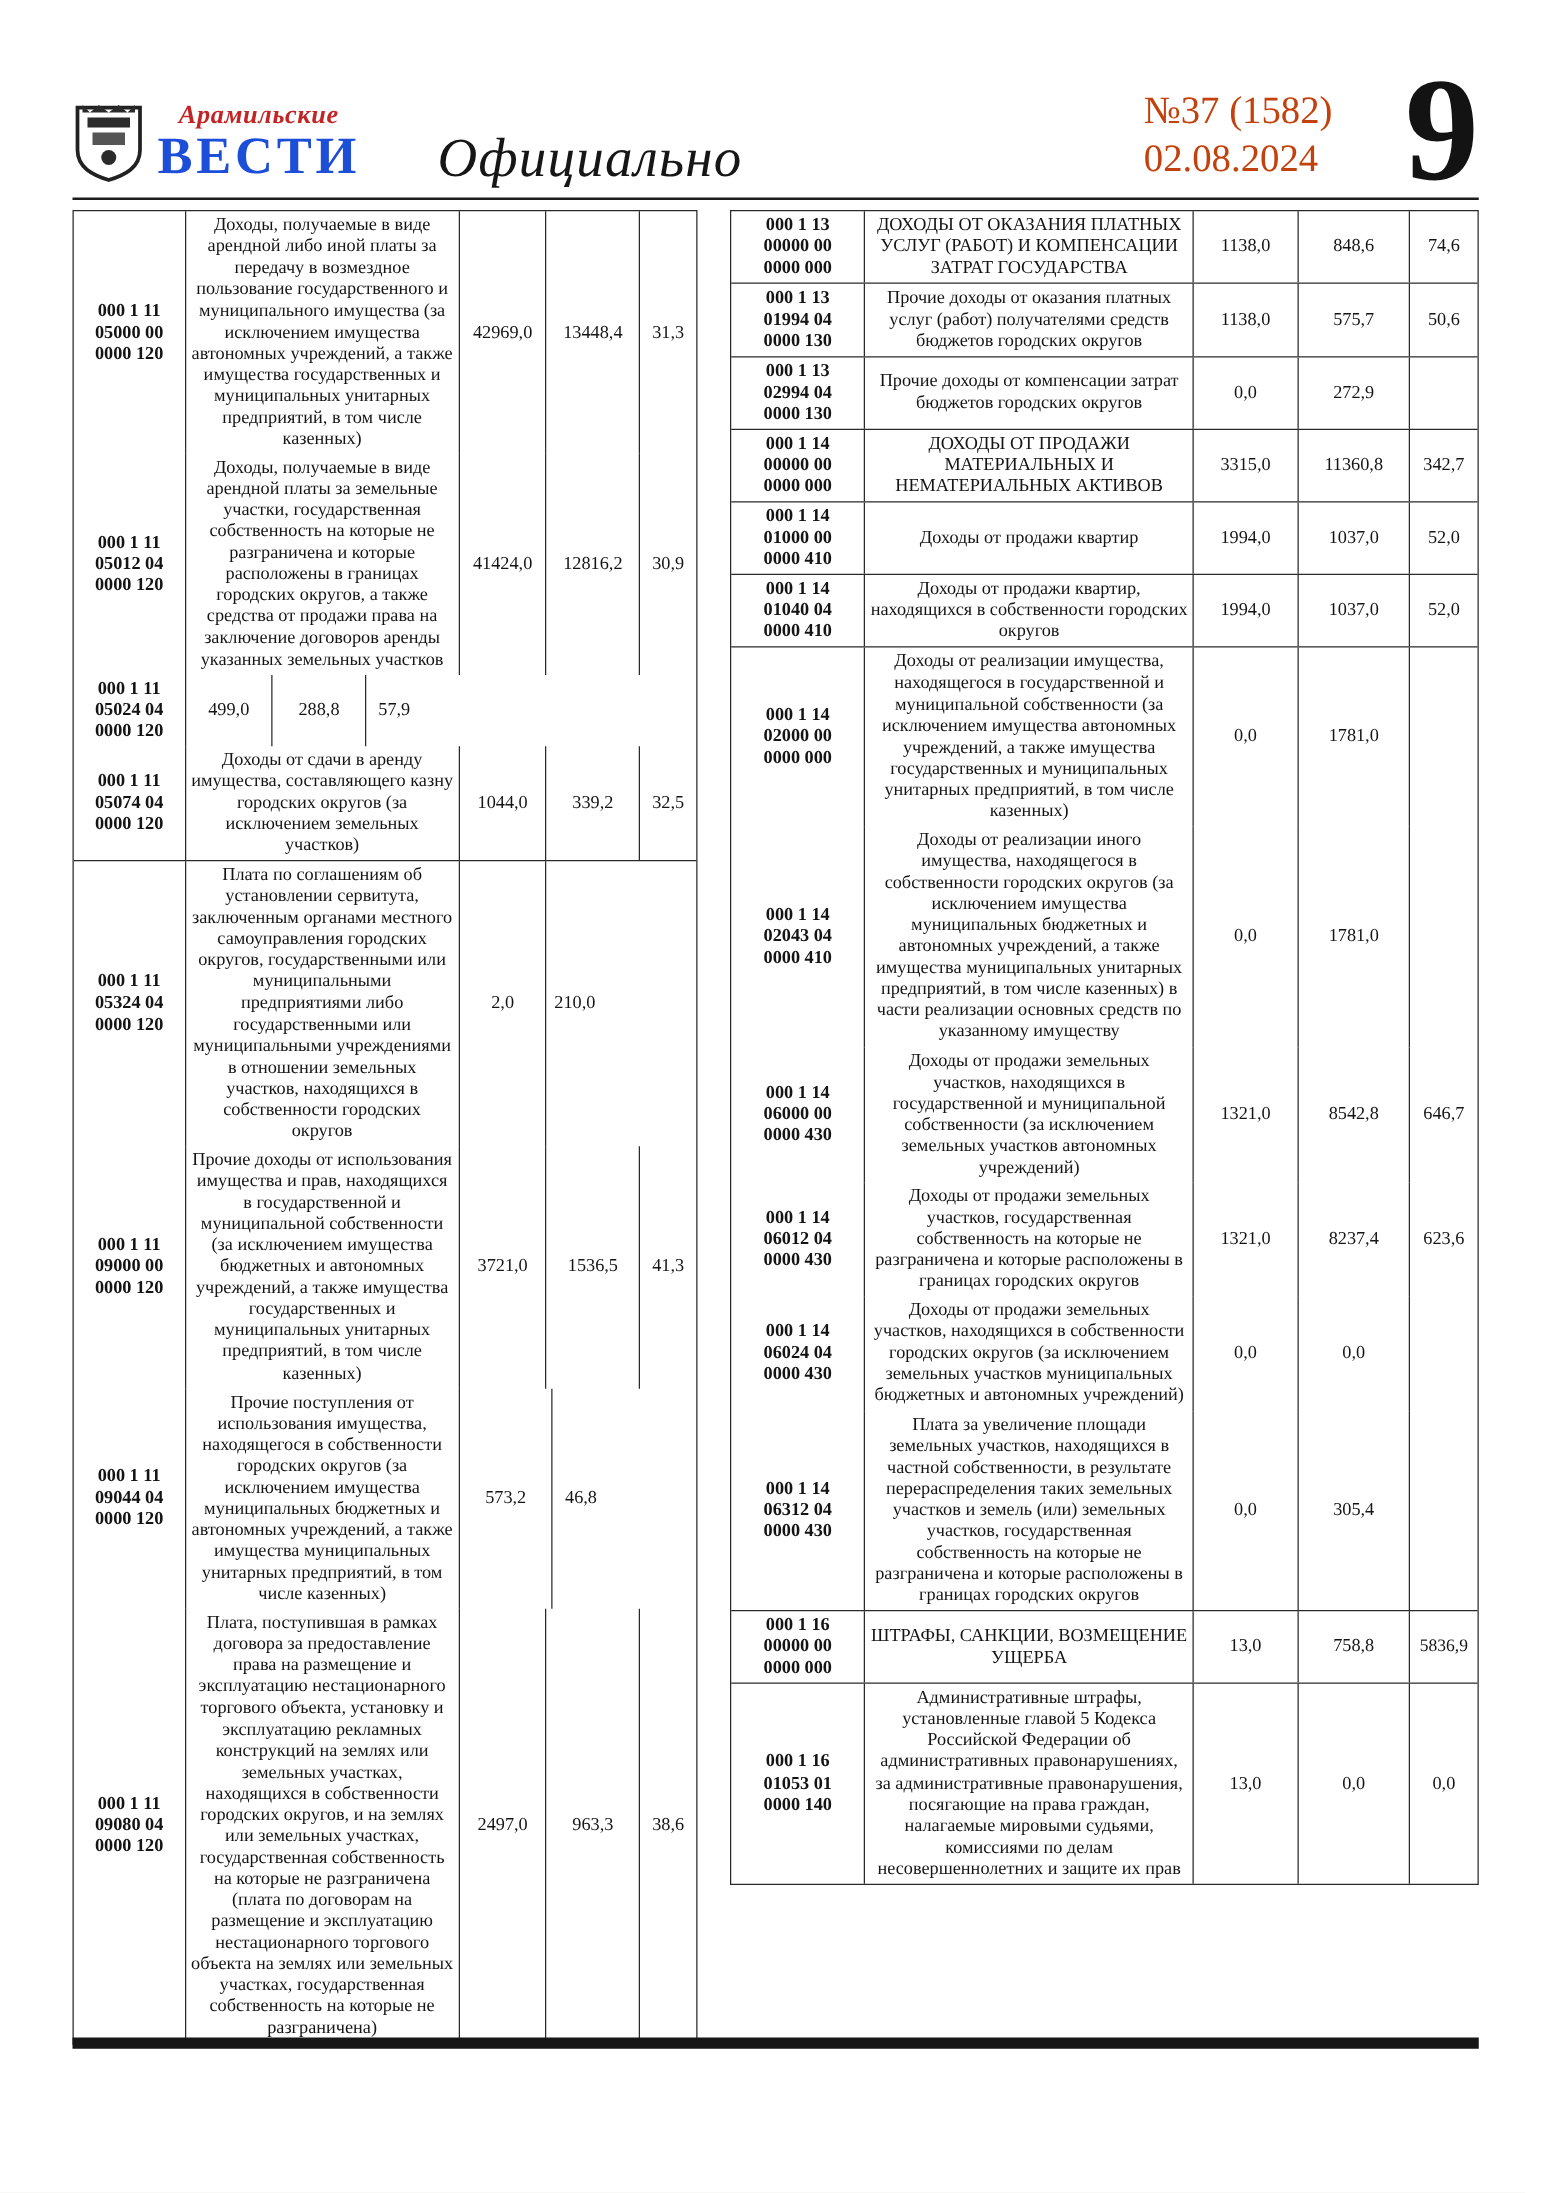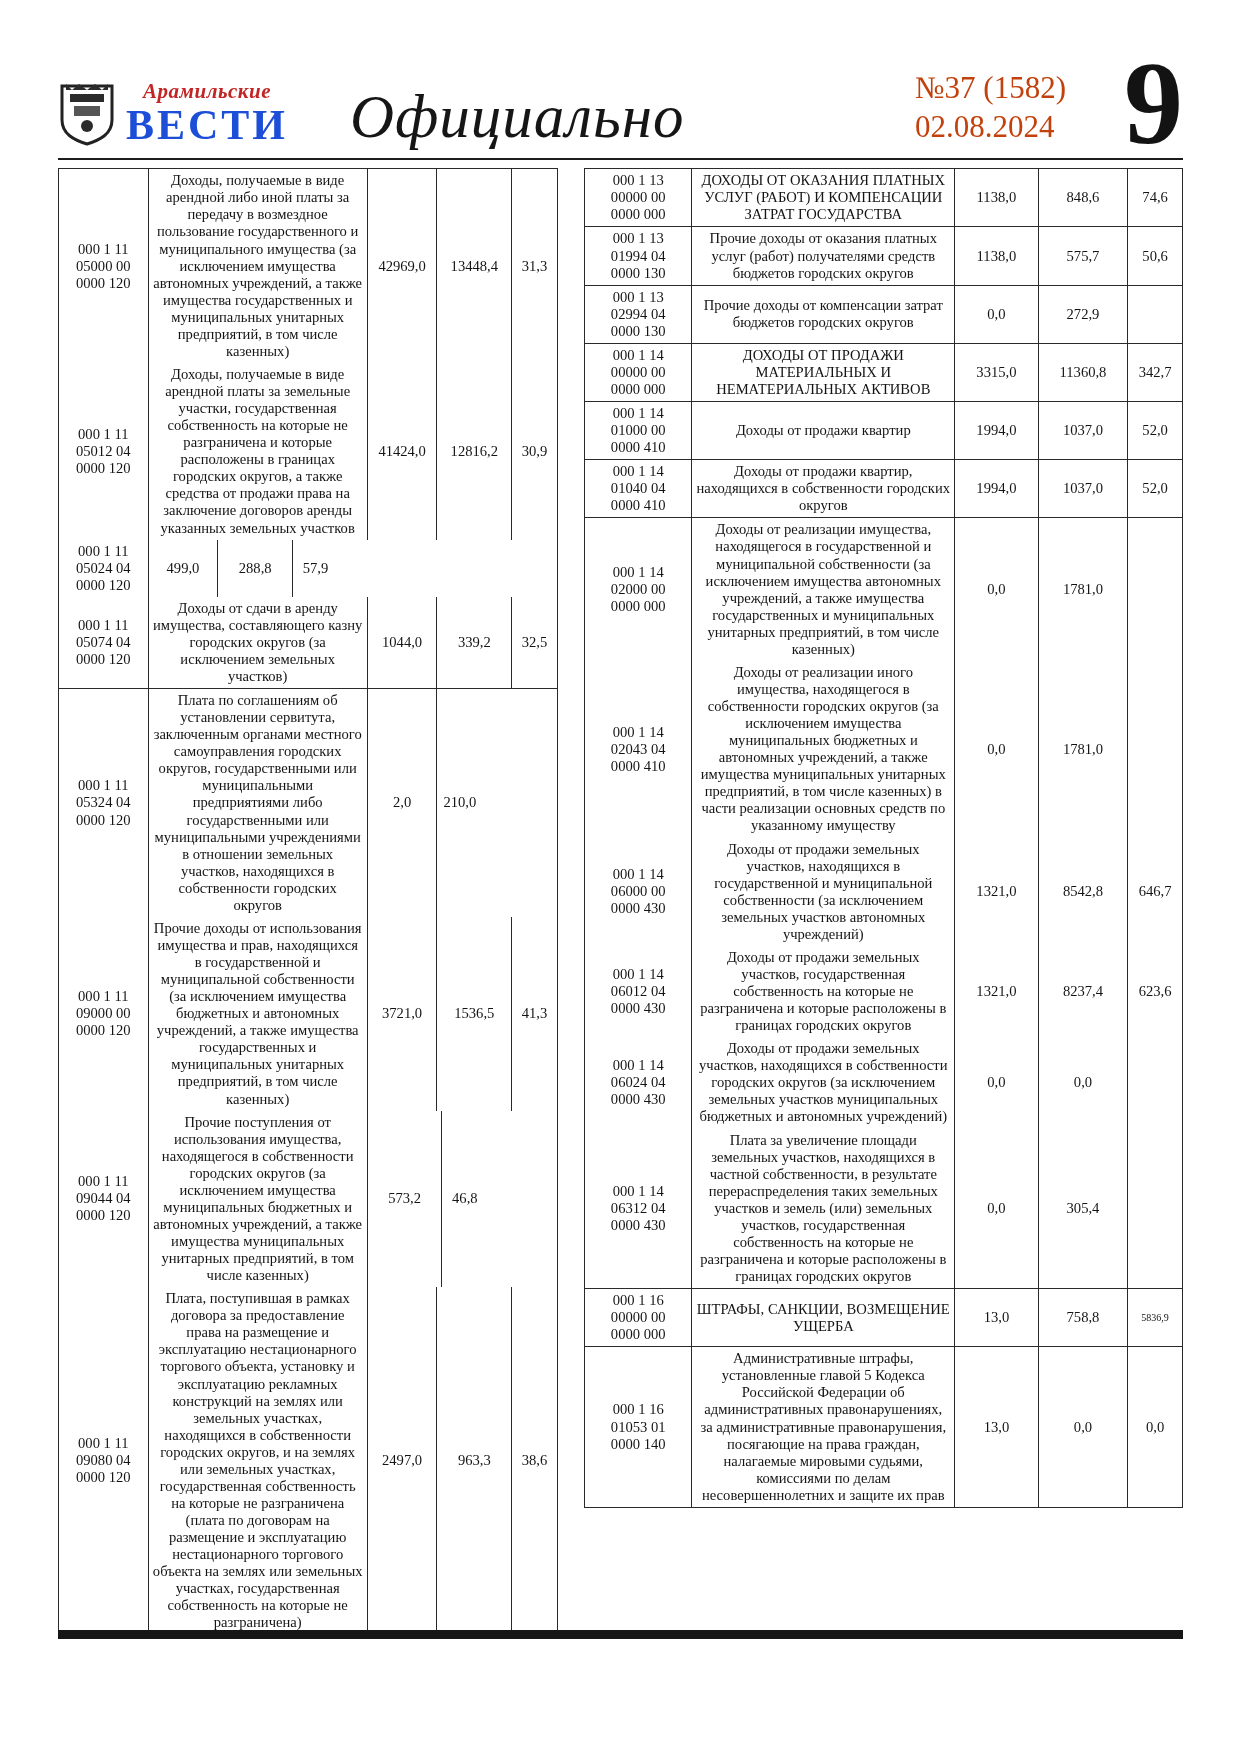--- a/index.html
+++ b/index.html
@@ -7,45 +7,45 @@
     position:relative;width:1241px;height:1754px;margin:0 auto;background:#ffffff;
     font-family:"Liberation Serif","DejaVu Serif",serif;color:#141414;overflow:hidden;
   }
   
   .masthead{display:flex;align-items:flex-end;margin:46px 58px 0 58px;}
   .brand{display:flex;align-items:center;gap:10px;width:232px;}
   .crest{flex:0 0 auto;}
   .brand-text{display:flex;flex-direction:column;line-height:1;align-items:center;}
   .brand-top{font-style:italic;font-weight:bold;color:#c22525;font-size:21px;letter-spacing:.5px;}
   .brand-bottom{font-weight:bold;font-size:42px;letter-spacing:3px;color:#1d4ed8;margin-top:2px;}
-  .section-heading{font-style:italic;font-size:61px;margin-left:60px;letter-spacing:1px;color:#161616;
+  .section-heading{font-style:italic;font-size:44px;margin-left:60px;letter-spacing:1px;color:#161616;
     transform:translateY(6px);}
   .issue-block{margin-left:auto;font-size:31px;line-height:1.25;color:#c2410c;}
   .page-number{font-size:118px;font-weight:bold;line-height:.85;margin-left:58px;color:#131313;
     transform:translateY(8px);}
   .header-rule{border-top:2px solid #1c1c1c;margin:12px 58px 8px 58px;}
   
   .columns{display:flex;align-items:flex-start;gap:26px;margin:0 58px;}
   .ttable{border:1px solid #2a2a2a;box-sizing:border-box;}
   .ttable.left{width:500px;}
   .ttable.right{width:599px;}
   .trow{display:flex;align-items:stretch;}
   .trow.hr{border-bottom:1px solid #2a2a2a;}
   .tcell{
     box-sizing:border-box;border-right:1px solid #2a2a2a;
     padding:3px 4px;display:flex;align-items:center;justify-content:center;
     text-align:center;font-size:14.6px;line-height:1.17;
   }
   .tcell:last-child{border-right:none;}
-  .c-code{width:18%;white-space:pre-line;}
+  .c-code{width:18%;white-space:pre-line;font-weight:bold;}
   .c-desc{width:44%;}
   .c-v1{width:14%;}
   .c-v2{width:15%;}
   .c-v3{width:9%;}
-  .tcell.small{font-size:10px;}
+  .tcell.small{font-size:14px;}
   
   .footer-bar{position:absolute;left:58px;right:58px;top:1630px;height:9px;background:#161616;}
 </style>
 </head>
 <body>
 
 <div class="sheet">
 
   <div class="masthead">
     <div class="brand">

